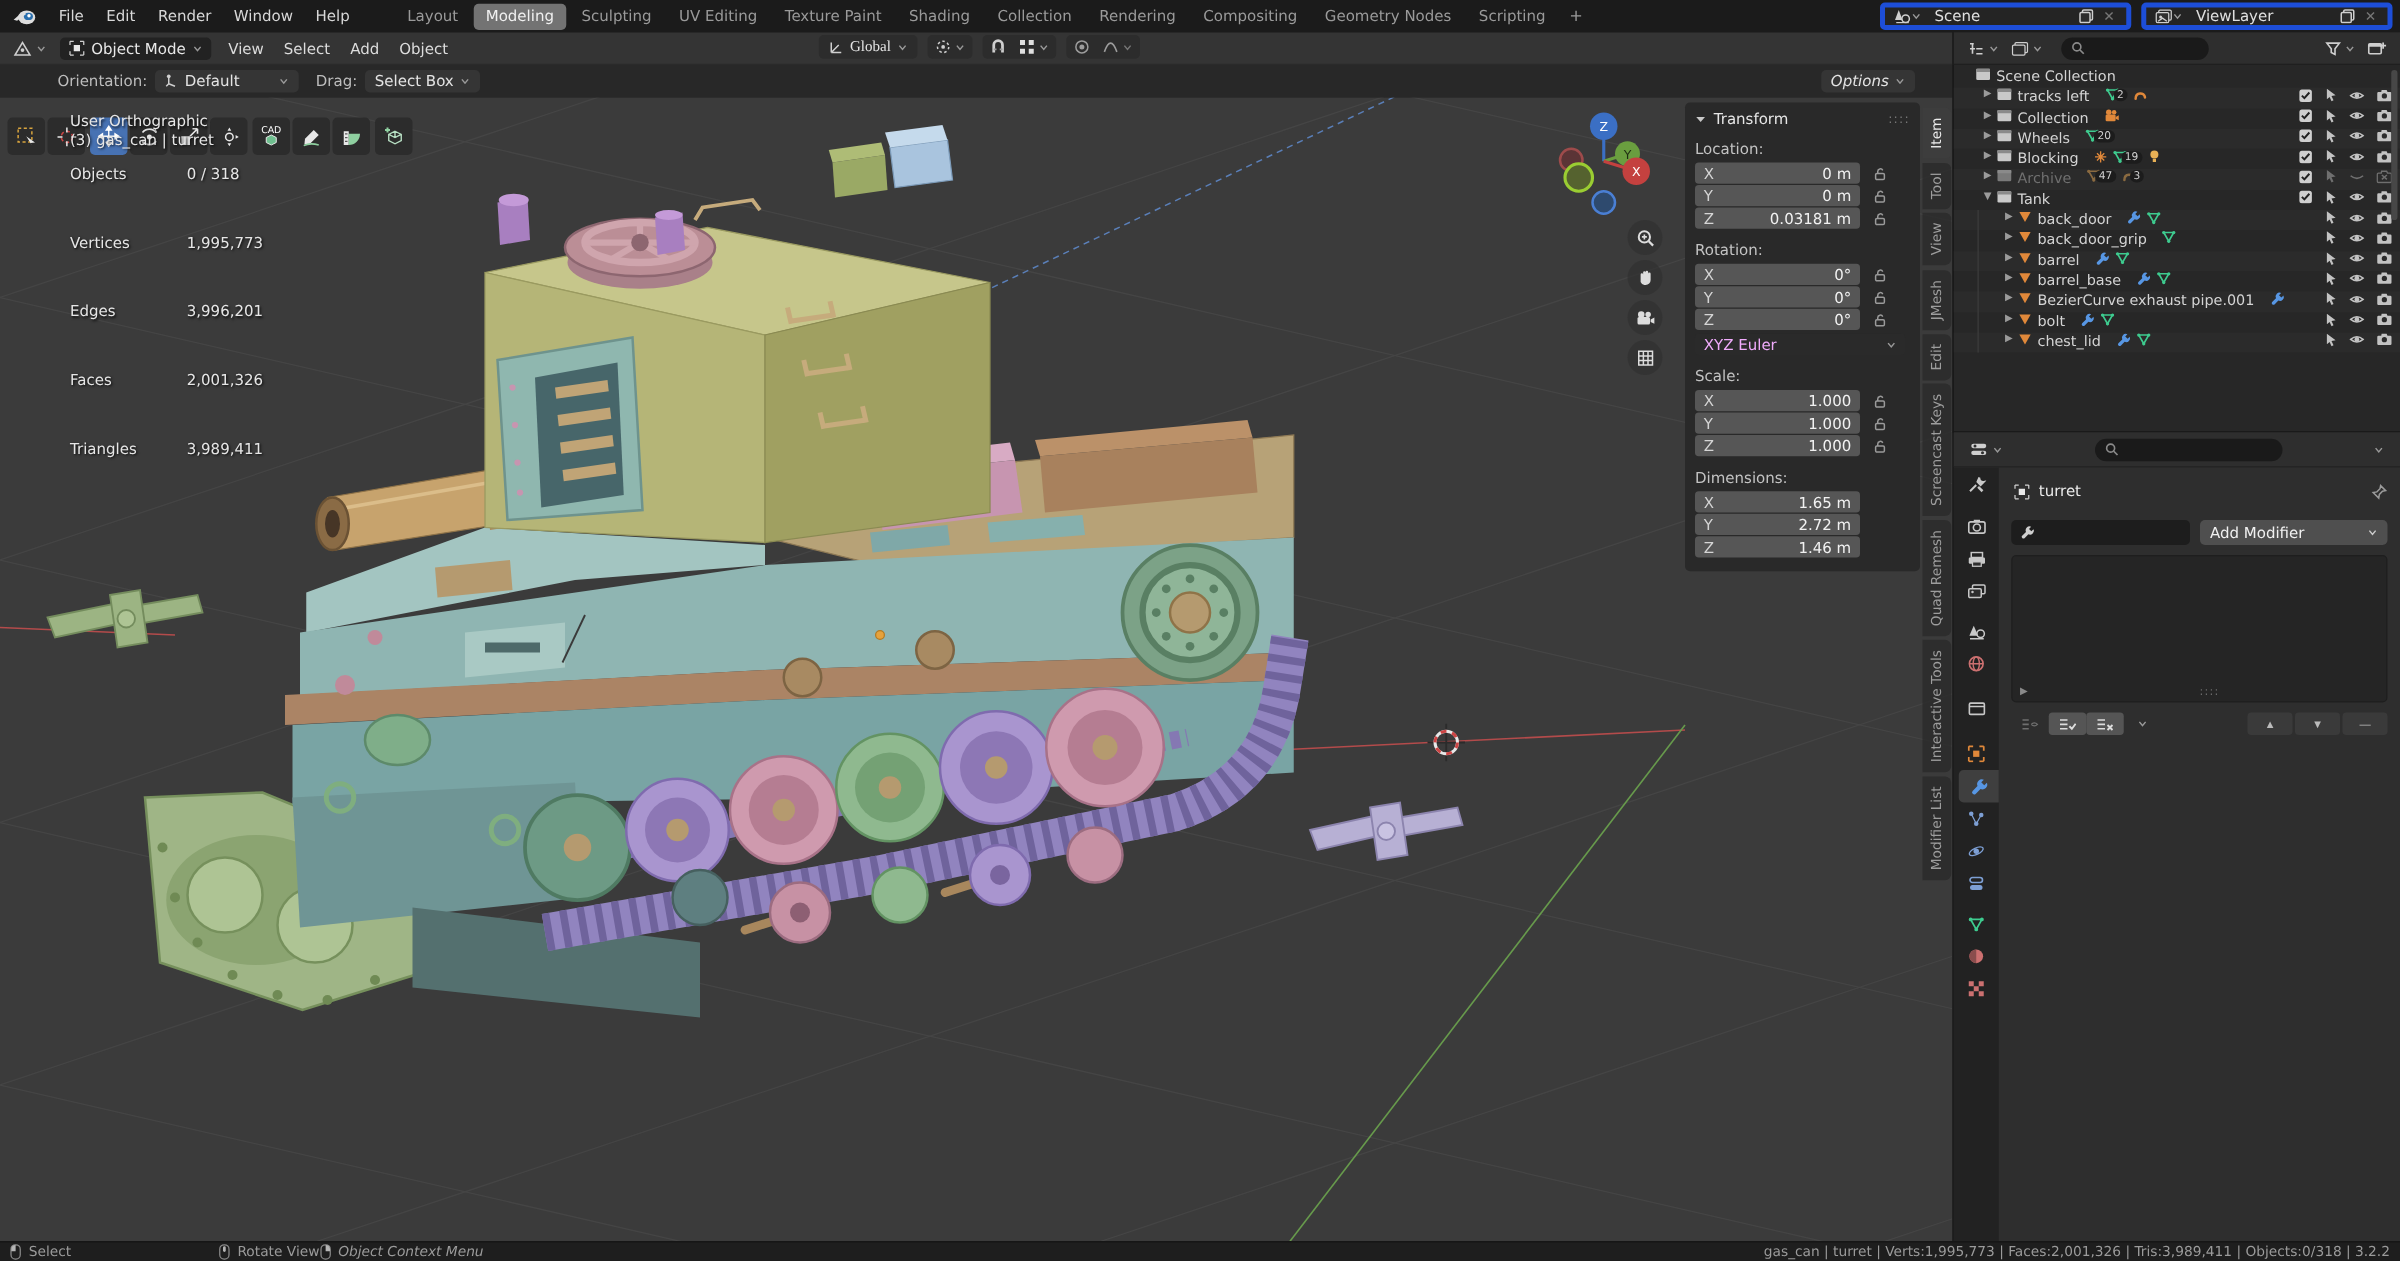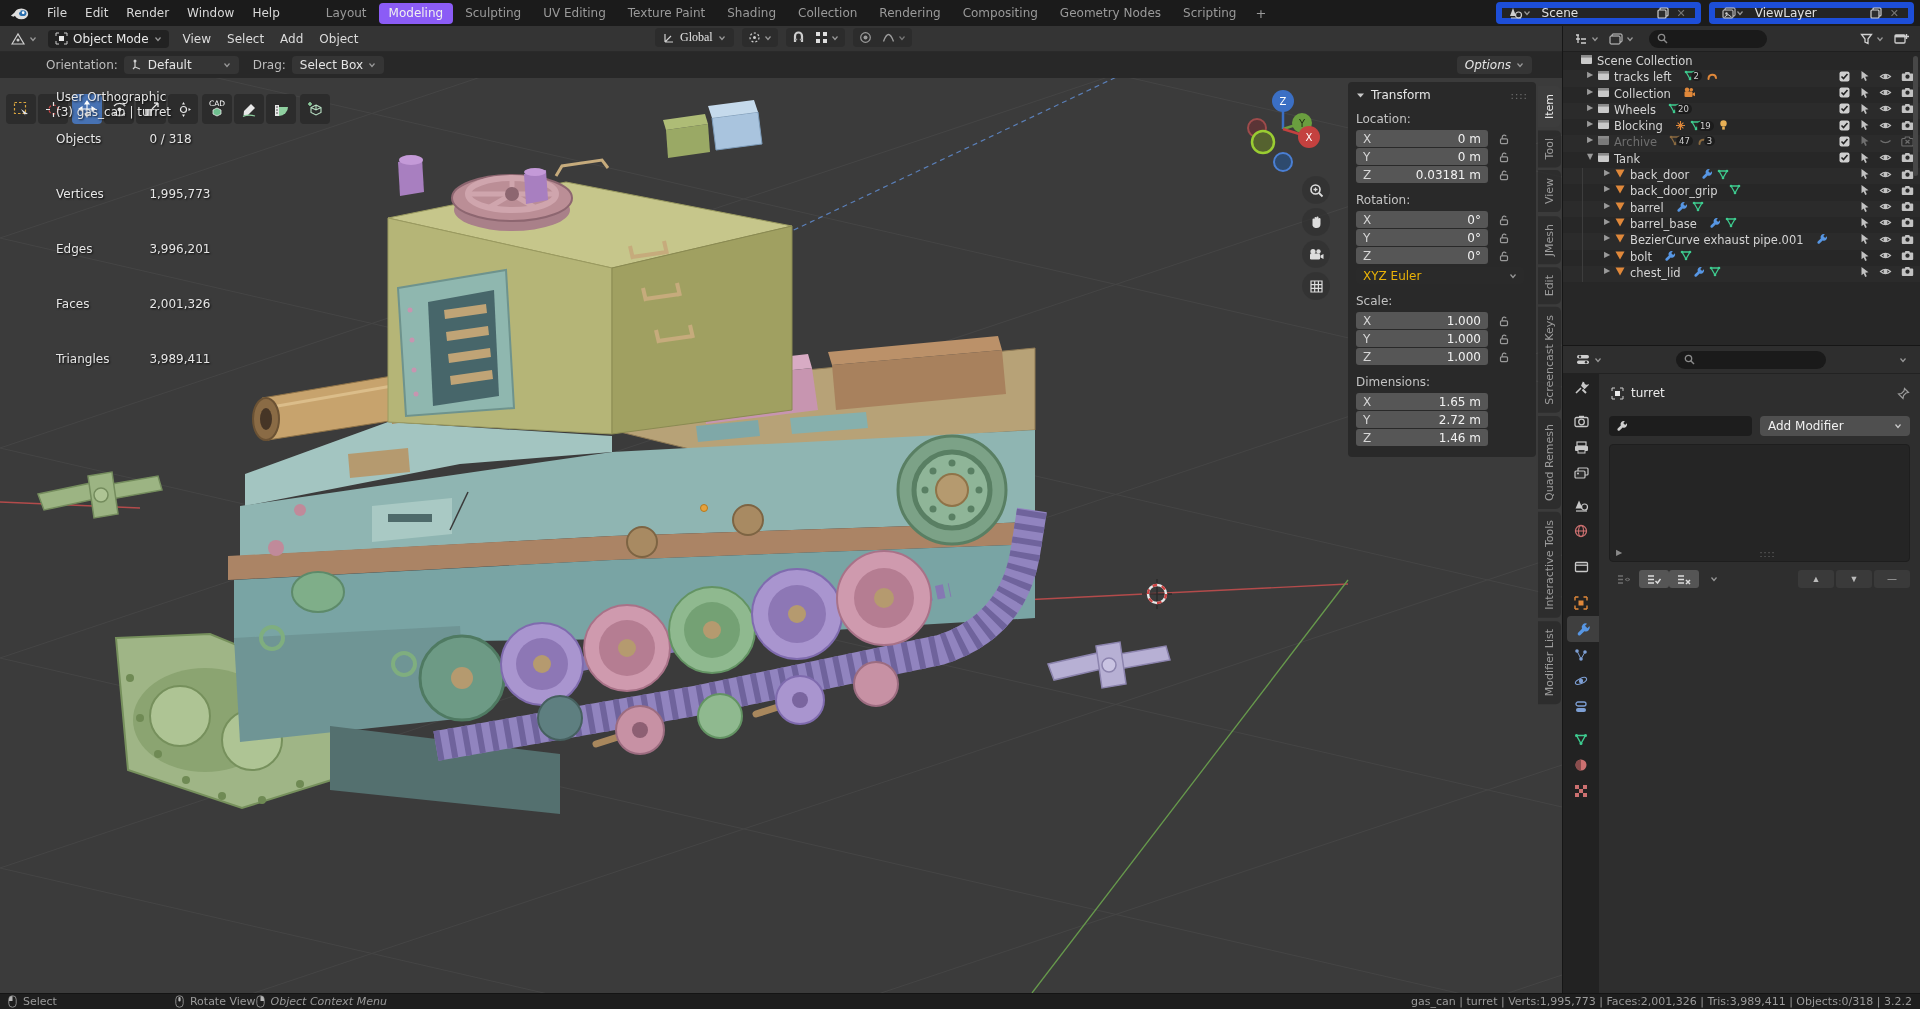--- a/index.html
+++ b/index.html
@@ -7,24 +7,24 @@
     font-family:"DejaVu Sans","Liberation Sans",sans-serif; font-size:12px; color:#d1d1d1;
     -webkit-font-smoothing:antialiased; }
   .row { display:flex; align-items:center; }
 
   
   #topbar { position:absolute; left:0; top:0; width:1920px; height:26px; background:#1b1b1b; display:flex; align-items:center; }
   #blender-logo { width:20px; height:16px; margin:0 8px 0 10px; }
   .menu-item { padding:0 9px; color:#d8d8d8; line-height:26px; cursor:default; }
   #workspace-tabs { display:flex; align-items:center; margin-left:26px; height:26px; }
   .ws-tab { padding:3px 10px; margin:0 1px; color:#9a9a9a; border-radius:4px; line-height:15px; }
-  .ws-tab.active { background:#8b5cf6; color:#f0f0f0; }
+  .ws-tab.active { background:#737373; color:#f0f0f0; }
   .ws-add { color:#9a9a9a; padding:0 8px; font-size:13px; }
   #topbar-right { position:absolute; right:6px; top:2px; display:flex; gap:8px; }
-  .id-pill { display:flex; align-items:center; background:#242424; border:6px solid #1d4ed8; border-radius:4px; height:22px; padding:0 4px; }
+  .id-pill { display:flex; align-items:center; background:#242424; border:4px solid #1d4ed8; border-radius:4px; height:22px; padding:0 4px; }
   .id-pill .lbl { padding:0 8px; color:#e0e0e0; min-width:120px; }
   .pill-btn { display:flex; align-items:center; padding:0 3px; height:100%; }
   .x-btn { color:#777; font-size:11px; padding:0 5px; }
 
   
   #vp-header { position:absolute; left:0; top:26px; width:1562px; height:26px; background:#343434; display:flex; align-items:center; border-bottom:1px solid #2a2a2a;}
   #vp-tools  { position:absolute; left:0; top:52px; width:1562px; height:26px; background:#282828; display:flex; align-items:center; }
   .hdr-btn { display:flex; align-items:center; gap:3px; padding:2px 4px; border-radius:3px; margin:0 1px; }
   .hdr-btn.on { background:#4772b3; }
   .mode-pill { display:flex; align-items:center; gap:5px; background:#222; border-radius:4px; padding:2px 7px; margin:0 6px; color:#e8e8e8; }
@@ -53,21 +53,21 @@
   
   #n-panel { position:absolute; left:1348px; top:4px; width:188px; background:rgba(41,41,41,.96); border-radius:4px; padding:6px 8px 10px 8px; }
   #n-panel h3 { font-size:12px; font-weight:normal; color:#e6e6e6; display:flex; align-items:center; gap:6px; }
   #n-panel .grip { margin-left:auto; color:#777; letter-spacing:1px; font-size:10px; }
   .sec-label { color:#c3c3c3; margin:10px 0 4px 0; }
   .t-row { display:flex; align-items:center; margin-bottom:1px; }
   .t-field { display:flex; align-items:center; background:#565656; border-radius:3px; height:17px; width:132px; padding:0 7px; }
   .t-field .ax { color:#d5d5d5; width:16px; }
   .t-field .val { margin-left:auto; color:#f1f1f1; }
   .t-lock { margin-left:10px; display:flex; }
-  .t-drop { display:flex; align-items:center; background:#2a2a2a; border-radius:3px; height:17px; width:168px; padding:0 7px; margin-top:3px; color:#eab308; }
+  .t-drop { display:flex; align-items:center; background:#2a2a2a; border-radius:3px; height:17px; width:168px; padding:0 7px; margin-top:3px; color:#f0abfc; }
   .t-drop .chev { margin-left:auto; }
 
   
   #n-tabs { position:absolute; left:1538px; top:8px; display:flex; flex-direction:column; gap:3px; }
   .n-tab { writing-mode:vertical-rl; transform:rotate(180deg); background:rgba(44,44,44,.85); color:#9d9d9d;
            border-radius:5px 0 0 5px; padding:8px 3px; font-size:11px; line-height:17px; }
   .n-tab.active { background:#3d3d3d; color:#ececec; }
 
   
   #outliner { position:absolute; left:1562px; top:26px; width:358px; height:319px; background:#272727; border-left:1px solid #161616; }

